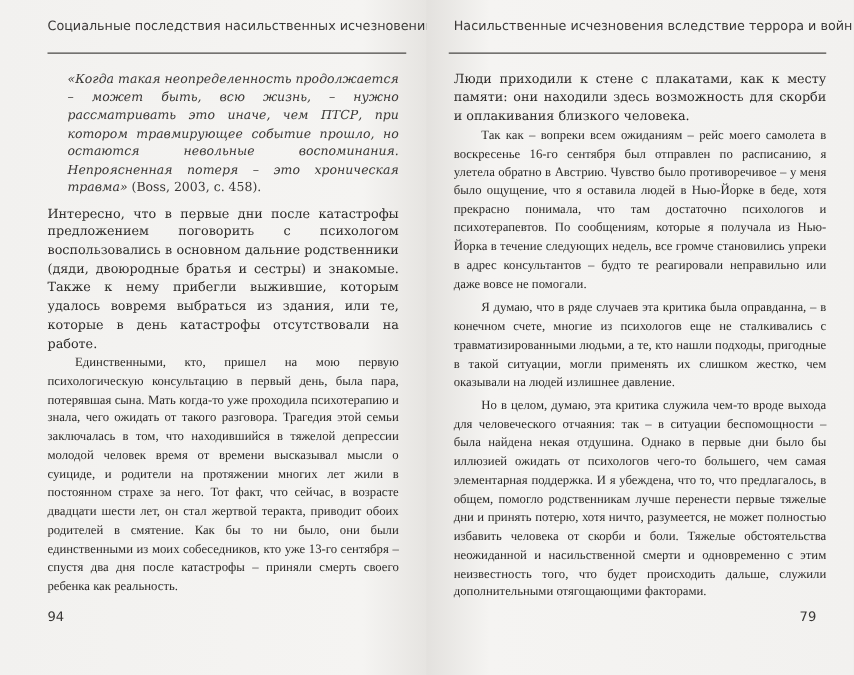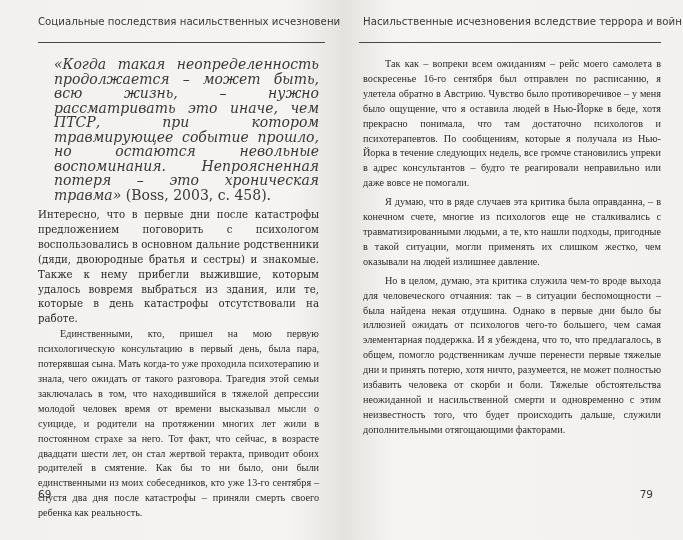--- a/index.html
+++ b/index.html
@@ -26,21 +26,21 @@
     .page.left .rule { margin-right: -6px; }
     .page.right .rule { margin-left: -4px; }
     .body-text {
       font-size: 10.2px; line-height: 14.9px;
       text-align: justify; hyphens: manual;
     }
     .body-text p { margin: 0; }
     .body-text p.indent { text-indent: 22px; font-family: Liberation Serif, serif; }
     .body-text p.gap { margin-top: 4px; }
     blockquote {
-      margin: 6px 0 6px 16px; font-style: italic; font-size: 14px; line-height: 14.5px;
+      margin: 6px 0 6px 16px; font-style: italic; font-size: 10px; line-height: 14.5px;
       color: #3a3836;
     }
     blockquote .cite { font-style: normal; }
     .folio {
       position: absolute; bottom: 40px;
       font-family: "DejaVu Sans", sans-serif; font-size: 10.5px; color: #3a3836;
     }
     .page.left .folio { left: 38px; }
     .page.right .folio { right: 30px; }
   </style>
@@ -51,27 +51,28 @@
 
   <div class="page left">
     <div class="running-head">Социальные последствия насильственных исчезновений</div>
     <div class="rule"></div>
     <div class="body-text">
       <blockquote><span>«Когда такая неопределенность продолжается – может быть, всю жизнь, – нужно рассматривать это иначе, чем ПТСР, при котором травмирующее событие прошло, но остаются невольные воспоминания. Непроясненная потеря – это хроническая травма»</span><span class="cite"> (Boss, 2003, с. 458).</span></blockquote>
       <p>Интересно, что в первые дни после катастрофы предложением поговорить с психологом воспользовались в основном дальние родственники (дяди, двоюродные братья и сестры) и знакомые. Также к нему прибегли выжившие, которым удалось вовремя выбраться из здания, или те, которые в день катастрофы отсутствовали на работе.</p>
       <p class="indent">Единственными, кто, пришел на мою первую психологическую консультацию в первый день, была пара, потерявшая сына. Мать когда-то уже проходила психотерапию и знала, чего ожидать от такого разговора. Трагедия этой семьи заключалась в том, что находившийся в тяжелой депрессии молодой человек время от времени высказывал мысли о суициде, и родители на протяжении многих лет жили в постоянном страхе за него. Тот факт, что сейчас, в возрасте двадцати шести лет, он стал жертвой теракта, приводит обоих родителей в смятение. Как бы то ни было, они были единственными из моих собеседников, кто уже 13-го сентября – спустя два дня после катастрофы – приняли смерть своего ребенка как реальность.</p>
 
     </div>
-    <div class="folio">69</div>
+    <div class="folio">94</div>
   </div>
 
   <div class="page right">
     <div class="running-head">Насильственные исчезновения вследствие террора и войн</div>
     <div class="rule"></div>
     <div class="body-text">
+      <p>Люди приходили к стене с плакатами, как к месту памяти: они находили здесь возможность для скорби и оплакивания близкого человека.</p>
       <p class="indent">Так как – вопреки всем ожиданиям – рейс моего самолета в воскресенье 16-го сентября был отправлен по расписанию, я улетела обратно в Австрию. Чувство было противоречивое – у меня было ощущение, что я оставила людей в Нью-Йорке в беде, хотя прекрасно понимала, что там достаточно психологов и психотерапевтов. По сообщениям, которые я получала из Нью-Йорка в течение следующих недель, все громче становились упреки в адрес консультантов – будто те реагировали неправильно или даже вовсе не помогали.</p>
       <p class="indent gap">Я думаю, что в ряде случаев эта критика была оправданна, – в конечном счете, многие из психологов еще не сталкивались с травматизированными людьми, а те, кто нашли подходы, пригодные в такой ситуации, могли применять их слишком жестко, чем оказывали на людей излишнее давление.</p>
       <p class="indent gap">Но в целом, думаю, эта критика служила чем-то вроде выхода для человеческого отчаяния: так – в ситуации беспомощности – была найдена некая отдушина. Однако в первые дни было бы иллюзией ожидать от психологов чего-то большего, чем самая элементарная поддержка. И я убеждена, что то, что предлагалось, в общем, помогло родственникам лучше перенести первые тяжелые дни и принять потерю, хотя ничто, разумеется, не может полностью избавить человека от скорби и боли. Тяжелые обстоятельства неожиданной и насильственной смерти и одновременно с этим неизвестность того, что будет происходить дальше, служили дополнительными отягощающими факторами.</p>
 
     </div>
     <div class="folio">79</div>
   </div>
 
 </div>
 

